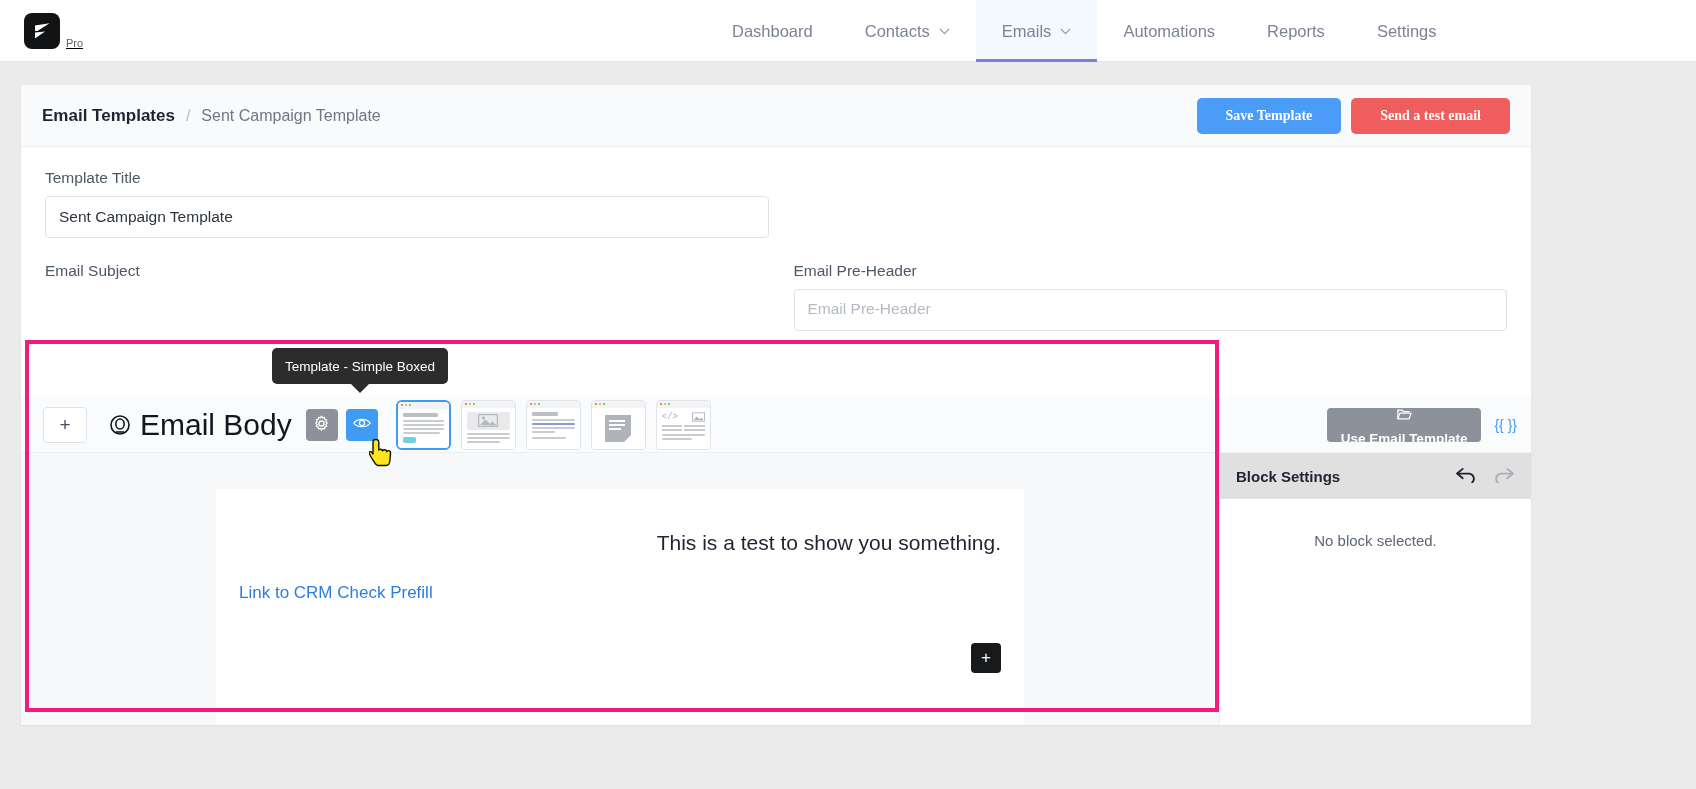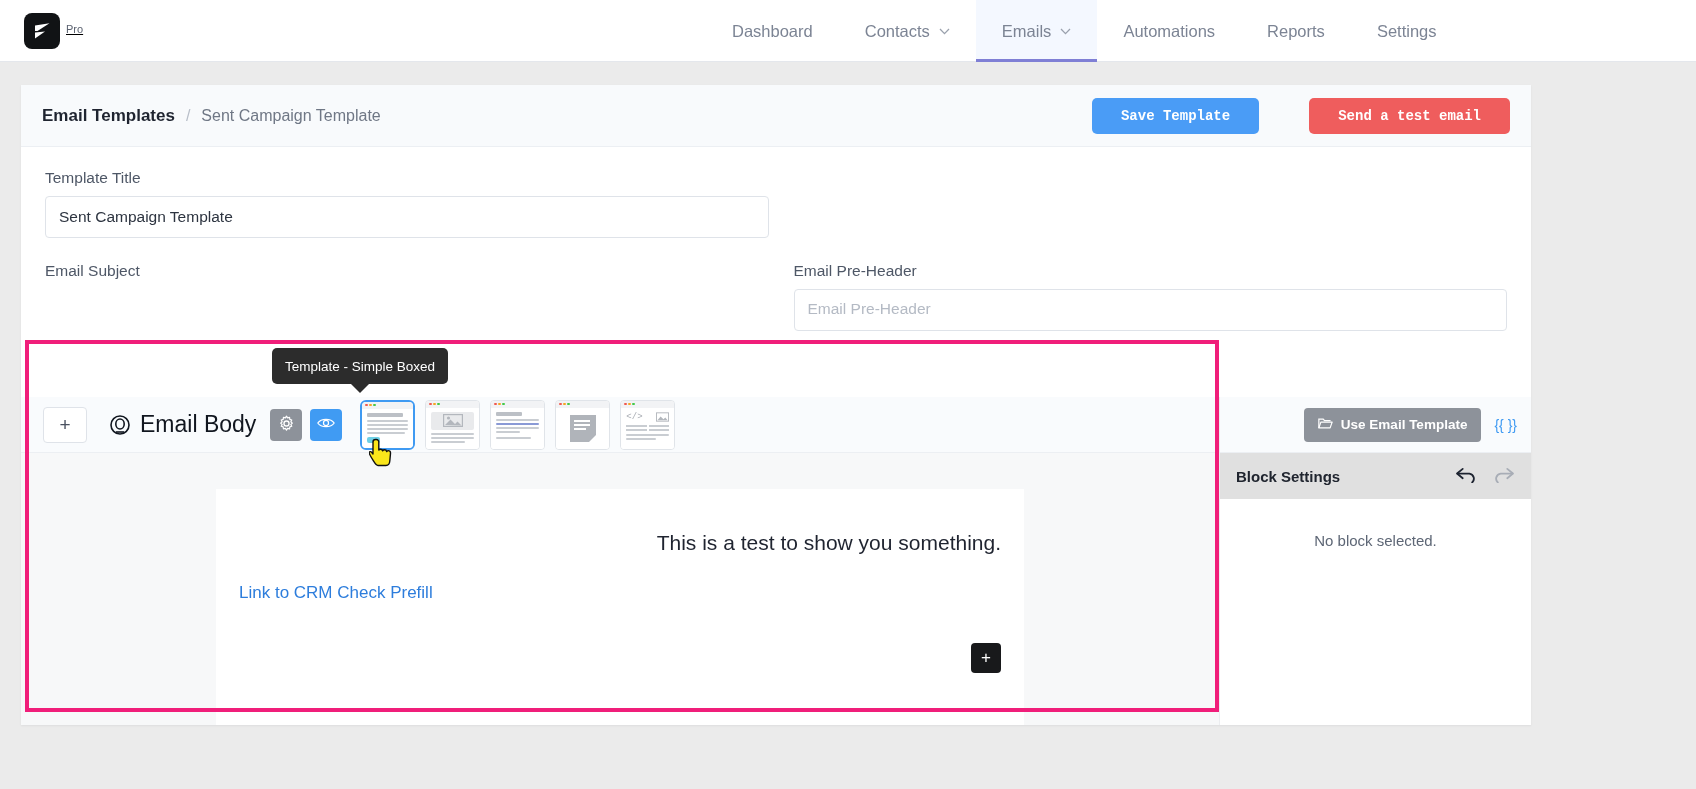--- a/index.html
+++ b/index.html
@@ -12,21 +12,21 @@
     position:relative;
   }
 
   
   .topnav {
     position:absolute; top:0; left:0; width:1696px; height:62px;
     background:#ffffff;
     border-bottom:1px solid #e4e7ec;
     display:flex; align-items:center;
   }
-  .brand { display:flex; align-items:center; margin-left:24px;text-decoration:underline; }
+  .brand { display:flex; align-items:flex-end; margin-left:24px;text-decoration:underline; }
   .logo-sq {
     width:36px; height:36px; border-radius:8px; background:#111315;
     display:flex; align-items:center; justify-content:center;
   }
   .logo-sq svg { display:block; }
   .brand-pro {
     font-size:11px; color:#5b6270; margin-left:6px; margin-top:-2px;
     line-height:1;
   }
   .navitems {
@@ -56,22 +56,22 @@
   .card-head {
     height:62px; background:#f8fafc; border-bottom:1px solid #eceff3;
     display:flex; align-items:center; padding:0 21px;
   }
   .bc-main { font-size:17px; font-weight:bold; color:#1f2430; }
   .bc-sep { font-size:16px; color:#b9bfc9; margin:0 11px; }
   .bc-sub { font-size:16px; color:#6f7785; }
   .head-actions { margin-left:auto; display:flex; align-items:center; gap:10px; }
   .btn {
     border:none; border-radius:5px; color:#fff; font-size:14px;
-    font-weight:bold; font-family:Liberation Mono, monospace;
-    padding:0 29px; height:36px; cursor:pointer; white-space:nowrap;margin-left:40px;
+    font-weight:bold; font-family:Liberation Serif, serif;
+    padding:0 29px; height:36px; cursor:pointer; white-space:nowrap;
   }
   .btn-blue { background:#4a9cf6; }
   .btn-red  { background:#ef5d5d; }
 
   
   .form { padding:22px 24px 0 24px; position:relative; }
   .field-label {
     font-size:15.5px; color:#4e5766; margin-bottom:9px; display:block;
   }
   .inp {
@@ -111,21 +111,21 @@
     display:flex; align-items:center; padding-left:22px; gap:0;
     position:relative;
   }
   .plus-box {
     width:44px; height:36px; border:1px solid #dfe3e9; border-radius:4px;
     background:#fff; display:flex; align-items:center; justify-content:center;
     color:#4a5160; font-size:19px; cursor:pointer;
   }
   .target-ico { margin-left:22px; display:flex; align-items:center; }
   .bb-title {
-    font-size:23px; color:#11161f; margin-left:9px; white-space:nowrap;text-align:right;
+    font-size:30px; color:#11161f; margin-left:9px; white-space:nowrap;text-align:right;
   }
   .sq-btn {
     width:32px; height:32px; border-radius:4px; border:none; cursor:pointer;
     display:flex; align-items:center; justify-content:center;
   }
   .sq-gray { background:#8d929a; margin-left:14px; }
   .sq-blue { background:#409bf3; margin-left:8px; }
 
   .thumbs { display:flex; align-items:center; gap:10px; margin-left:18px; }
   .thumb {
@@ -181,21 +181,21 @@
   
   .rp-top {
     height:56px; background:#f9fbfd; border-bottom:1px solid #eceff3;
     display:flex; align-items:center; justify-content:flex-end;
     padding-right:14px; gap:13px;
   }
   .use-tpl {
     background:#8d929a; color:#fff; border:none; border-radius:4px;
     height:34px; padding:0 14px; font-size:13.5px; font-weight:bold;
     display:flex; align-items:center; gap:8px; cursor:pointer;
-    font-family:"Liberation Sans", sans-serif; white-space:nowrap;
+    font-family:"Liberation Sans", sans-serif; white-space:nowrap;flex-direction:column;
   }
   .braces { color:#3f9af2; font-size:14px; cursor:pointer; }
   .rp-sub {
     height:46px; background:#e0e0e0; display:flex; align-items:center;
     padding:8px 16px;
   }
   .rp-sub-title { font-size:15px; font-weight:bold; color:#20252f; }
   .rp-arrows { margin-left:auto; display:flex; align-items:center; gap:14px; }
   .rp-empty {
     text-align:center; color:#5d6675; font-size:15px; padding-top:33px;

